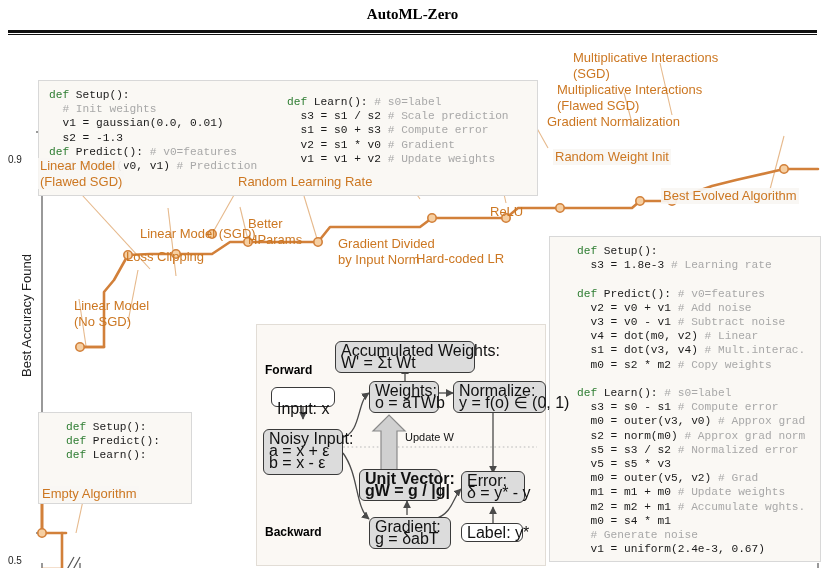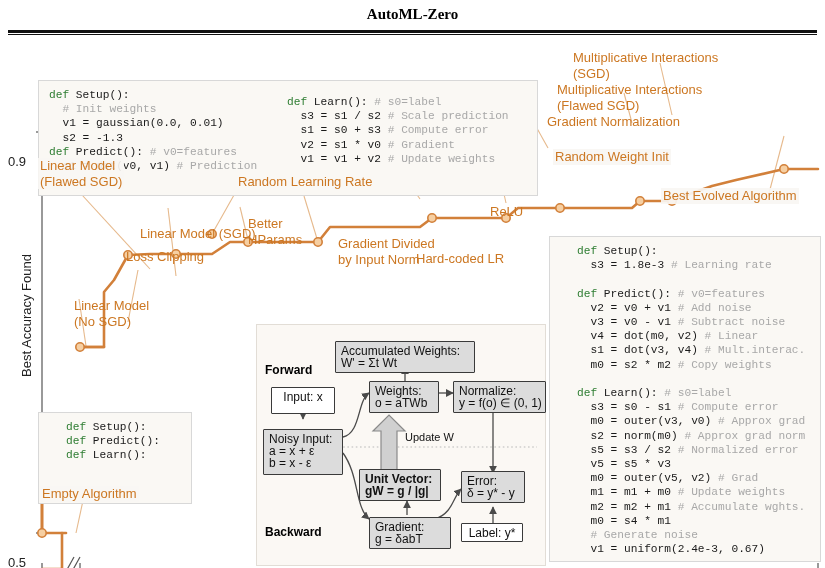--- a/index.html
+++ b/index.html
@@ -10,21 +10,21 @@
   #paper-title{position:absolute;left:0;top:6px;width:825px;text-align:center;
     font-family:"Liberation Serif",serif;font-weight:bold;font-size:15px;color:#000;}
   #header-rule{position:absolute;left:8px;top:30px;width:809px;height:3px;background:#111;}
   #header-rule-thin{position:absolute;left:8px;top:34px;width:809px;height:1px;background:#111;}
 
   
   #figure{position:absolute;left:0;top:36px;width:825px;height:532px;}
   #plot-svg{position:absolute;left:0;top:0;width:825px;height:532px;}
 
   
-  .axis-tick{position:absolute;font-size:13px;color:#222;}
+  .axis-tick{position:absolute;font-size:10px;color:#222;}
   #ytick-high{left:8px;top:118px;}
   #ytick-low{left:8px;top:519px;}
   #ylabel{position:absolute;left:-64px;top:272px;width:180px;text-align:center;
     font-size:13px;transform:rotate(-90deg);color:#222;}
 
   
   .codebox{position:absolute;background:#faf8f4;border:1px solid #d8d8d8;
     font-family:"Liberation Mono",monospace;font-size:11.2px;line-height:14.2px;
     white-space:pre;color:#1a1a1a;padding:7px 27px;box-sizing:border-box;}
   .kw{color:#2e7d32;}
@@ -37,21 +37,21 @@
 
   
   .anno{position:absolute;color:#cc7722;font-size:13px;line-height:15.5px;white-space:pre;}
   .anno.boxed{background:rgba(248,246,243,.92);padding:0 2px;}
 
   
   #diagram{position:absolute;left:256px;top:288px;width:288px;height:240px;
     background:#fbf8f4;border:1px solid #e2ddd6;}
   #diagram-svg{position:absolute;left:0;top:0;width:288px;height:240px;}
   .dnode{position:absolute;box-sizing:border-box;border:1.4px solid #3a3a3a;
-    border-radius:1px;font-size:12px;line-height:12px;color:#111;
+    border-radius:6px;font-size:16px;line-height:12px;color:#111;
     padding:3px 5px;text-align:left;white-space:pre;}
   .dnode.gray{background:#dcdcdc;}
   .dnode.white{background:#ffffff;}
   .dsect{position:absolute;font-size:12px;font-weight:bold;color:#000;}
   .dupd{position:absolute;font-size:11px;color:#111;}
 </style>
 </head>
 <body>
 
 <div id="paper-title">AutoML-Zero</div>
@@ -247,21 +247,21 @@
         <path d="M124 158 L124 106 L116 106 L132 90 L148 106 L140 106 L140 158 z" fill="#d0d0d0" stroke="#8a8a8a" stroke-width="1.2"></path>
       </g>
     </svg>
 
     <div class="dsect" style="left:8px;top:38px;">Forward</div>
     <div class="dsect" style="left:8px;top:200px;">Backward</div>
     <div class="dupd" style="left:148px;top:106px;">Update W</div>
 
     <div class="dnode gray" style="left:78px;top:16px;width:140px;height:32px;"><span>Accumulated Weights:</span><br><span>W' = Σt Wt</span></div>
 
-    <div class="dnode white" style="left:14px;top:62px;width:64px;height:27px;text-align:center;padding-top:3px;">Input: x</div>
+    <div class="dnode white" style="left:14px;top:62px;width:64px;height:20px;text-align:center;padding-top:15px;">Input: x</div>
 
     <div class="dnode gray" style="left:6px;top:104px;width:80px;height:46px;"><span>Noisy Input:</span><br><span>a = x + ε</span><br><span>b = x - ε</span></div>
 
     <div class="dnode gray" style="left:112px;top:56px;width:70px;height:32px;"><span>Weights:</span><br><span>o = aTWb</span></div>
 
     <div class="dnode gray" style="left:196px;top:56px;width:93px;height:32px;"><span>Normalize:</span><br><span>y = f(o) ∈ (0, 1)</span></div>
 
     <div class="dnode gray" style="left:102px;top:144px;width:82px;height:32px;font-weight:bold;"><span>Unit Vector:</span><br><span>gW = g / |g|</span></div>
 
     <div class="dnode gray" style="left:204px;top:146px;width:64px;height:32px;"><span>Error:</span><br><span>δ = y* - y</span></div>

